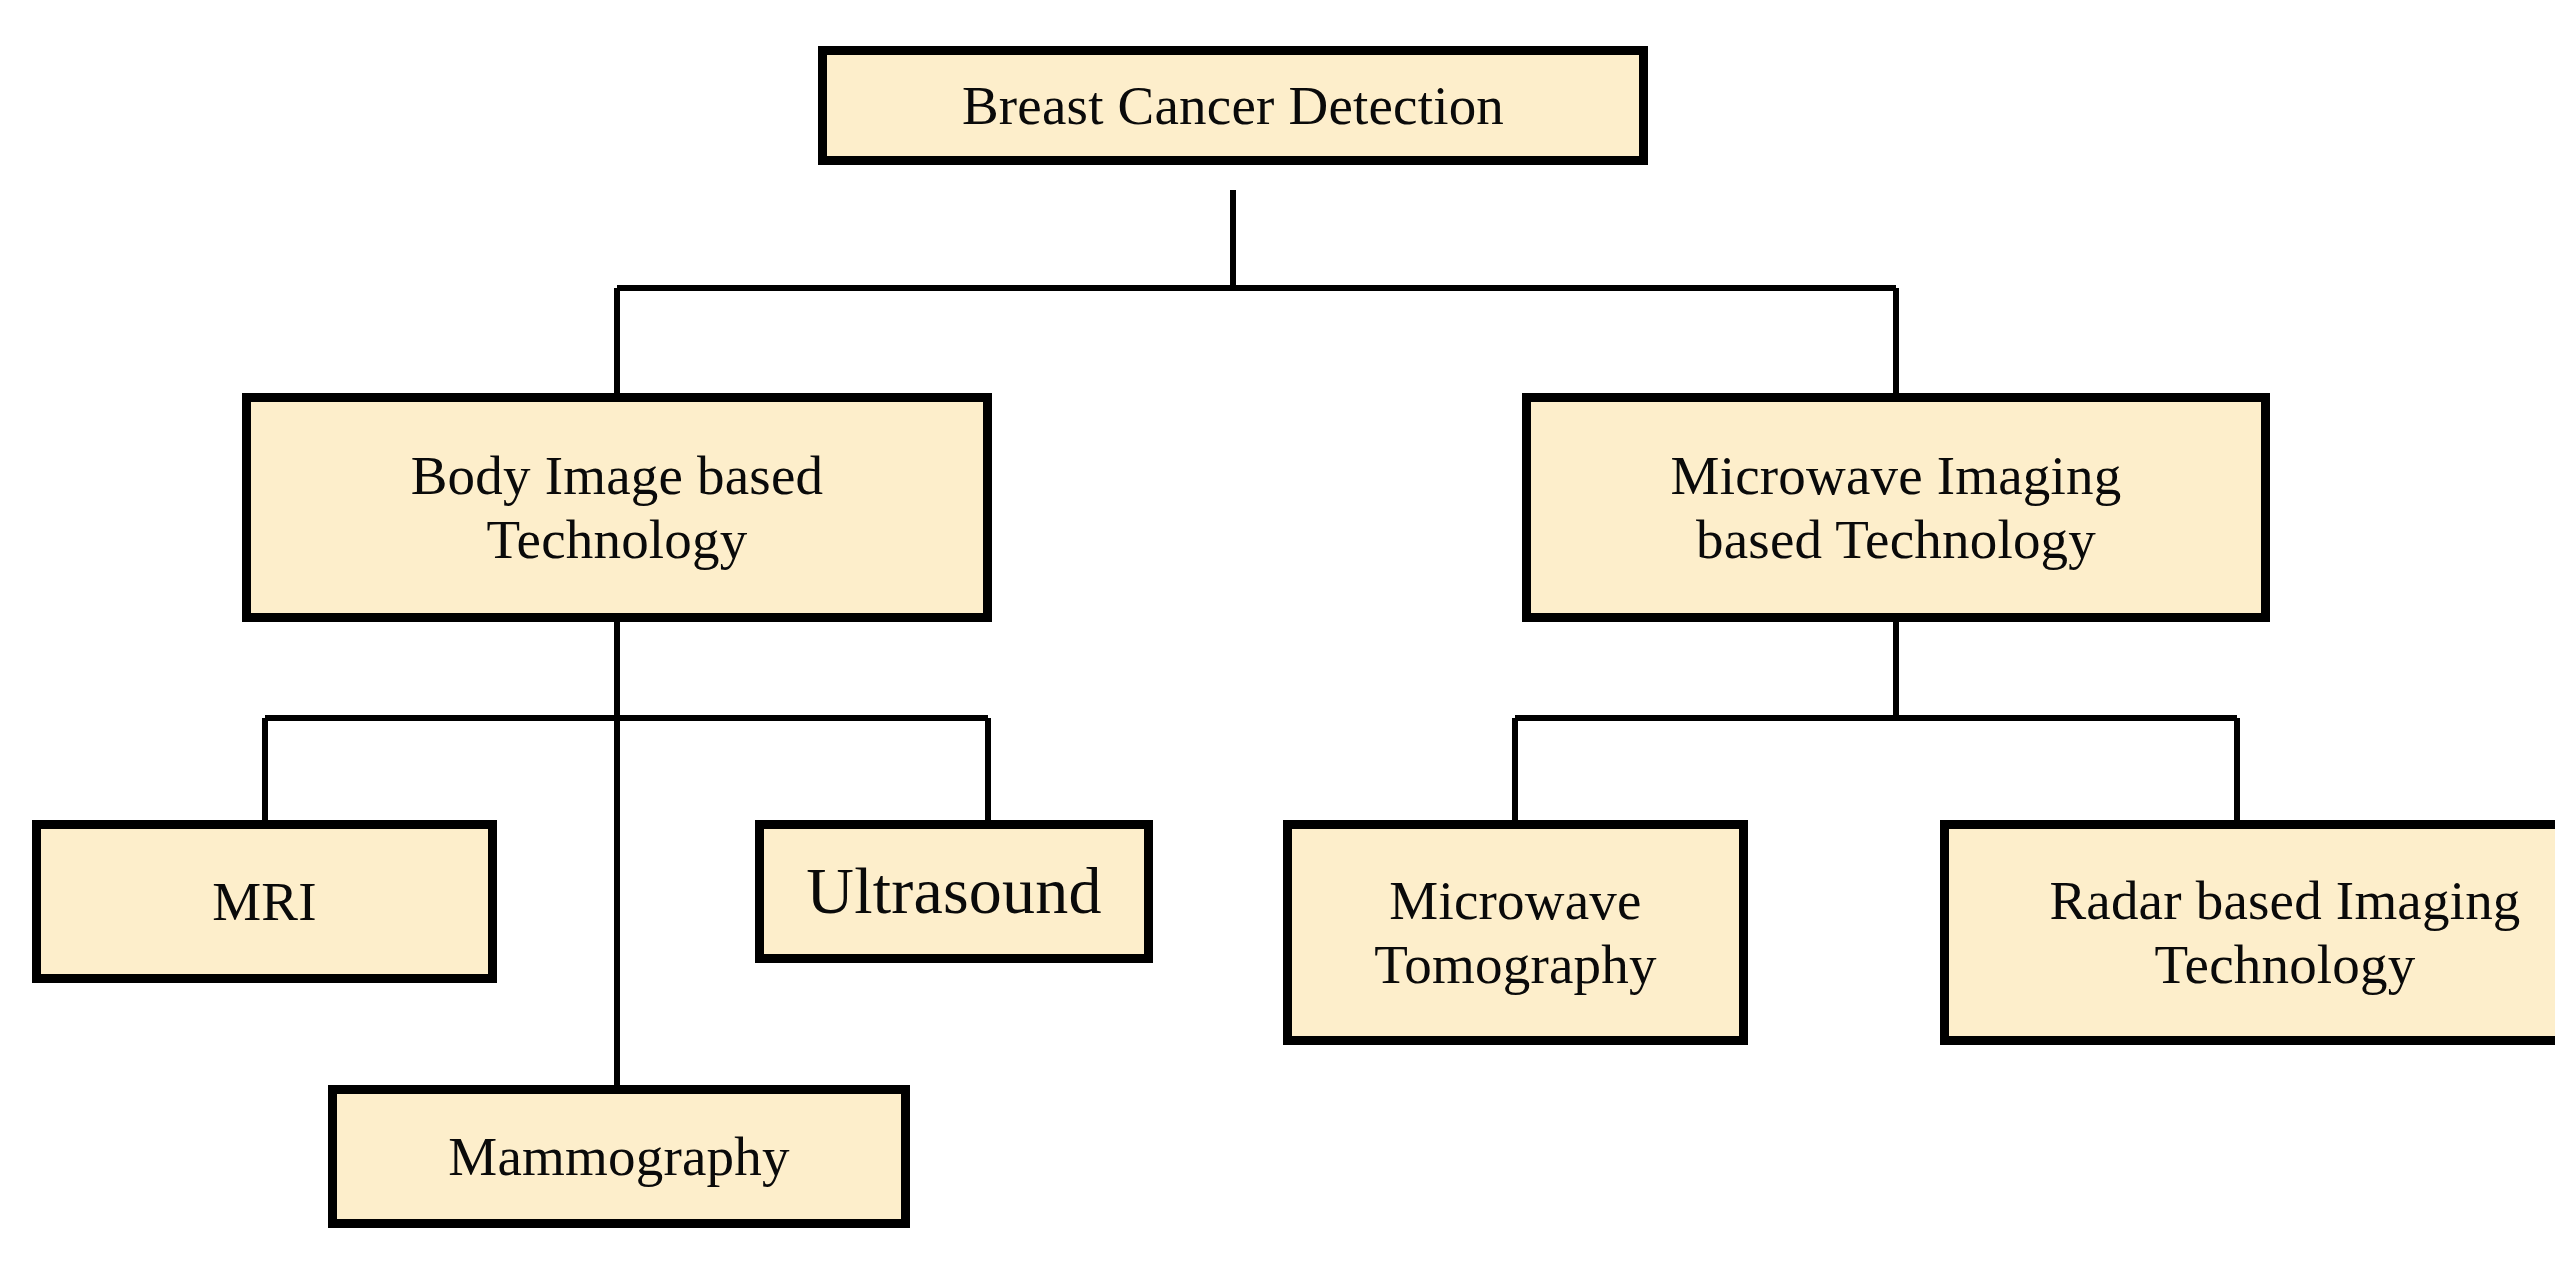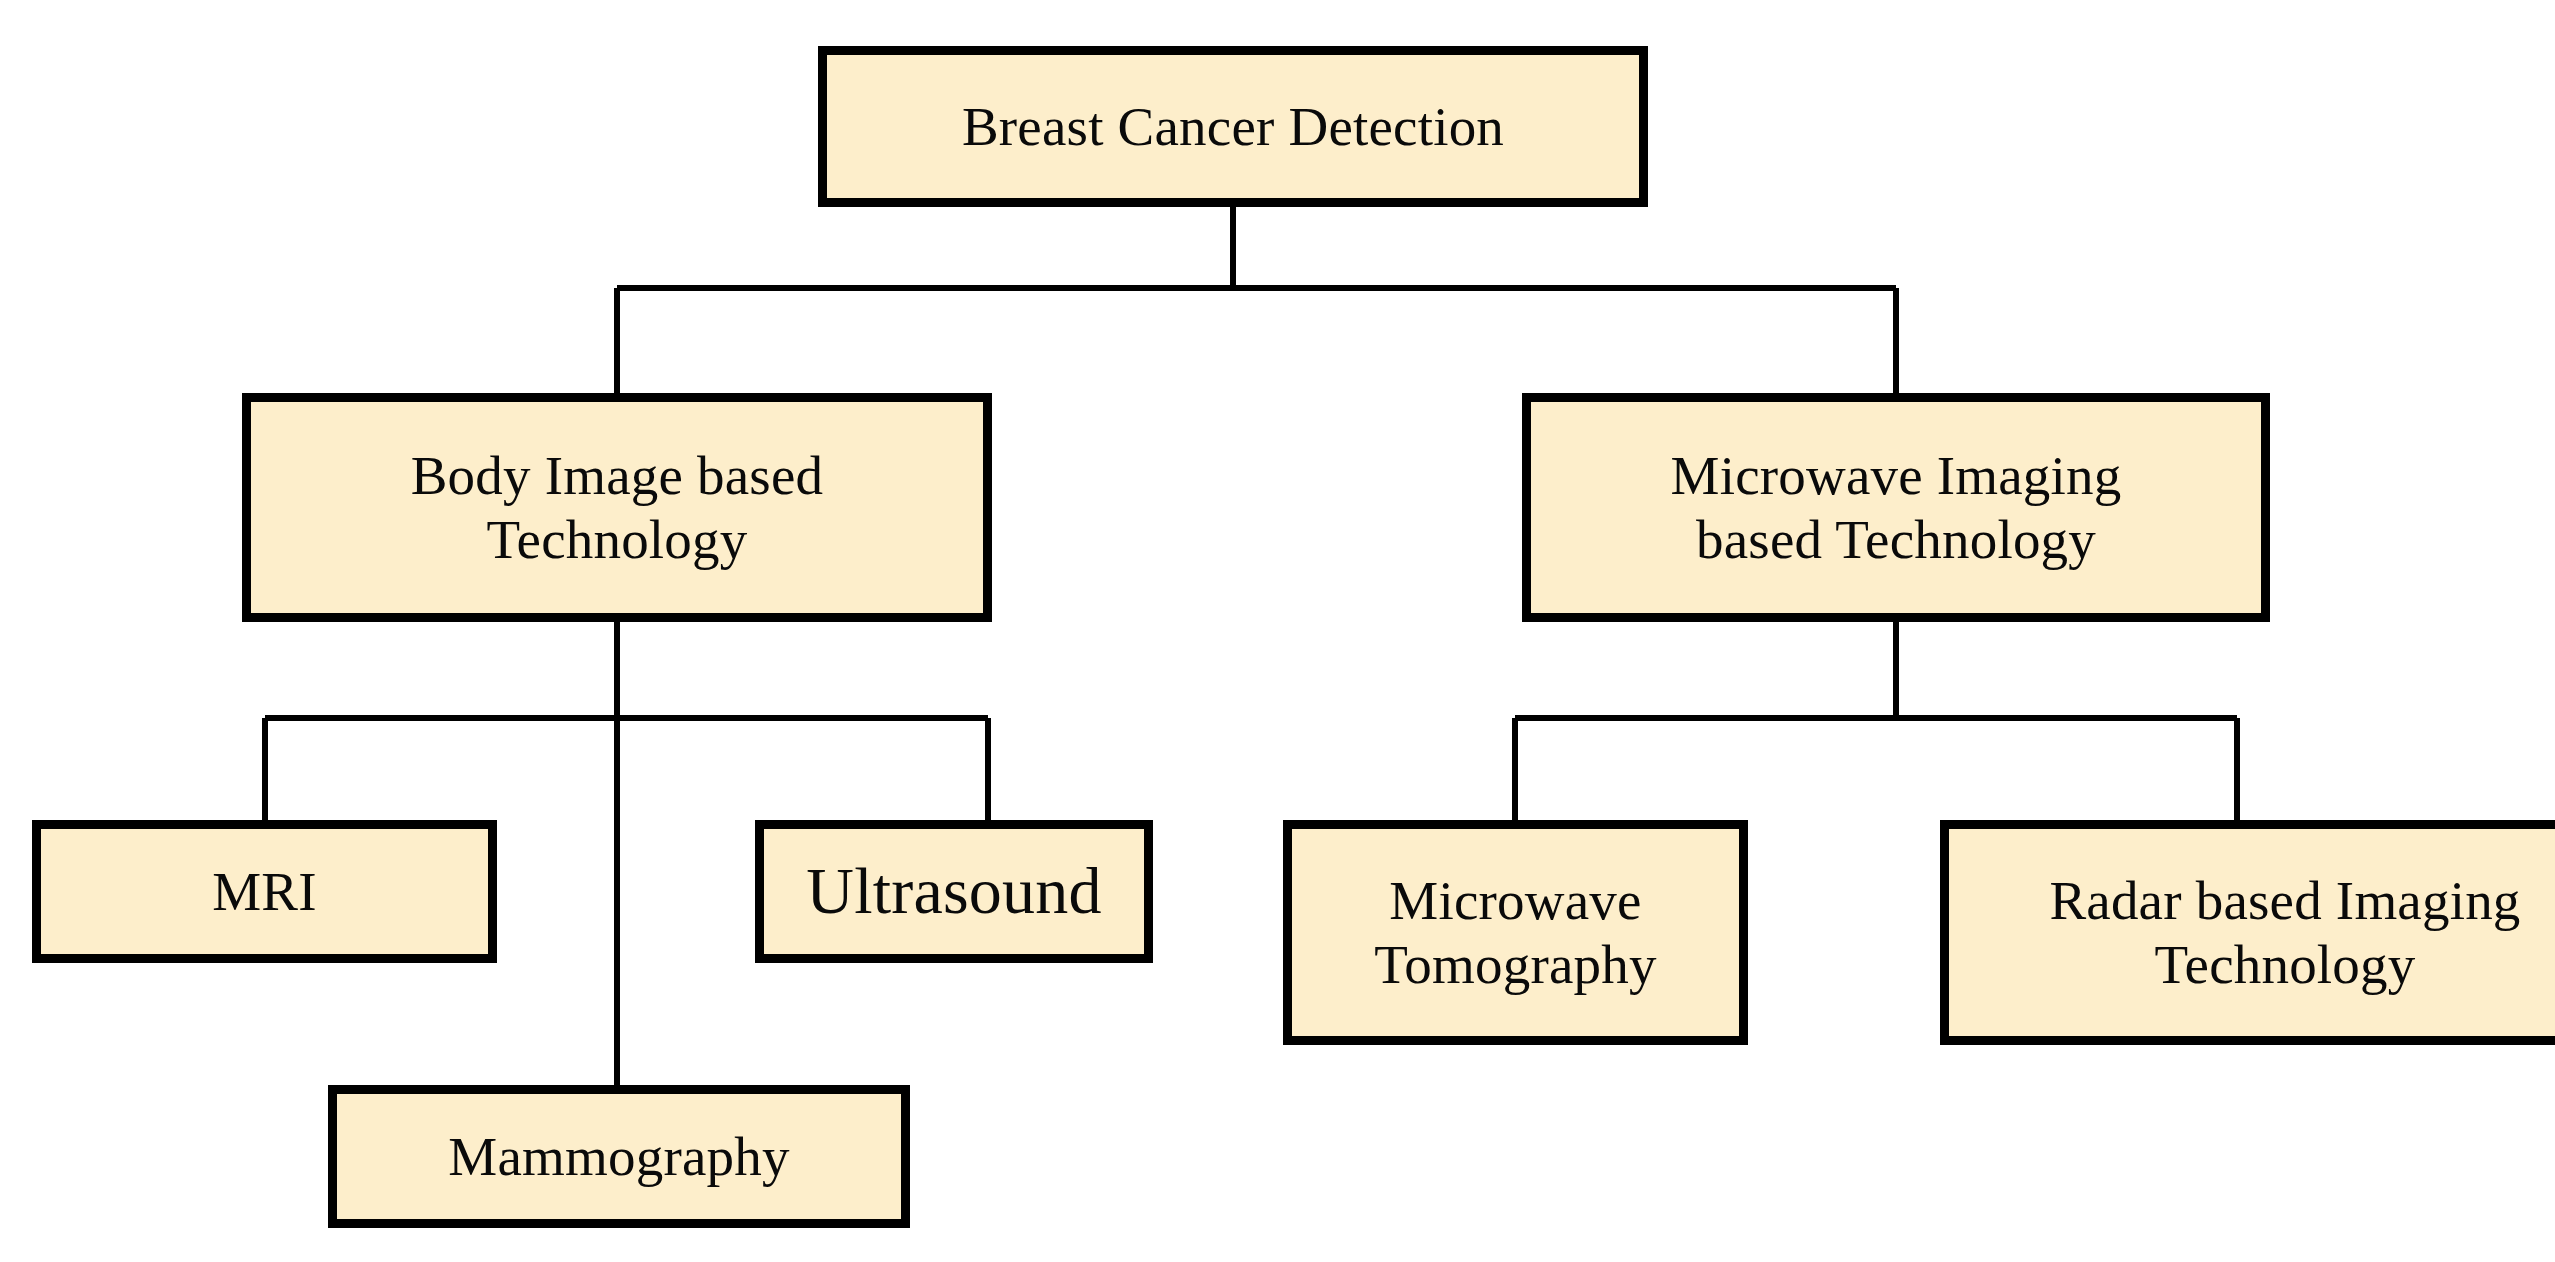--- a/index.html
+++ b/index.html
@@ -40,39 +40,39 @@
   }
   .node-label {
     display: block;
     width: 100%;
     padding: 0 10px;
     white-space: pre-line;
   }
   
   #node-root {
     left: 818px;  top: 46px;
-    width: 830px; height: 161px;
+    width: 830px; height: 119px;
     font-size: 55px;
   }
   
   #node-body-image {
     left: 242px;  top: 393px;
     width: 750px; height: 229px;
     font-size: 55px;
   }
   #node-microwave-imaging {
     left: 1522px; top: 393px;
     width: 748px; height: 229px;
     font-size: 55px;
     align-items: center;
   }
   
   #node-mri {
     left: 32px;   top: 820px;
-    width: 465px; height: 143px;
+    width: 465px; height: 163px;
     font-size: 55px;
   }
   #node-ultrasound {
     left: 755px;  top: 820px;
     width: 398px; height: 143px;
     font-size: 66px;
   }
   #node-mammography {
     left: 328px;  top: 1085px;
     width: 582px; height: 143px;

